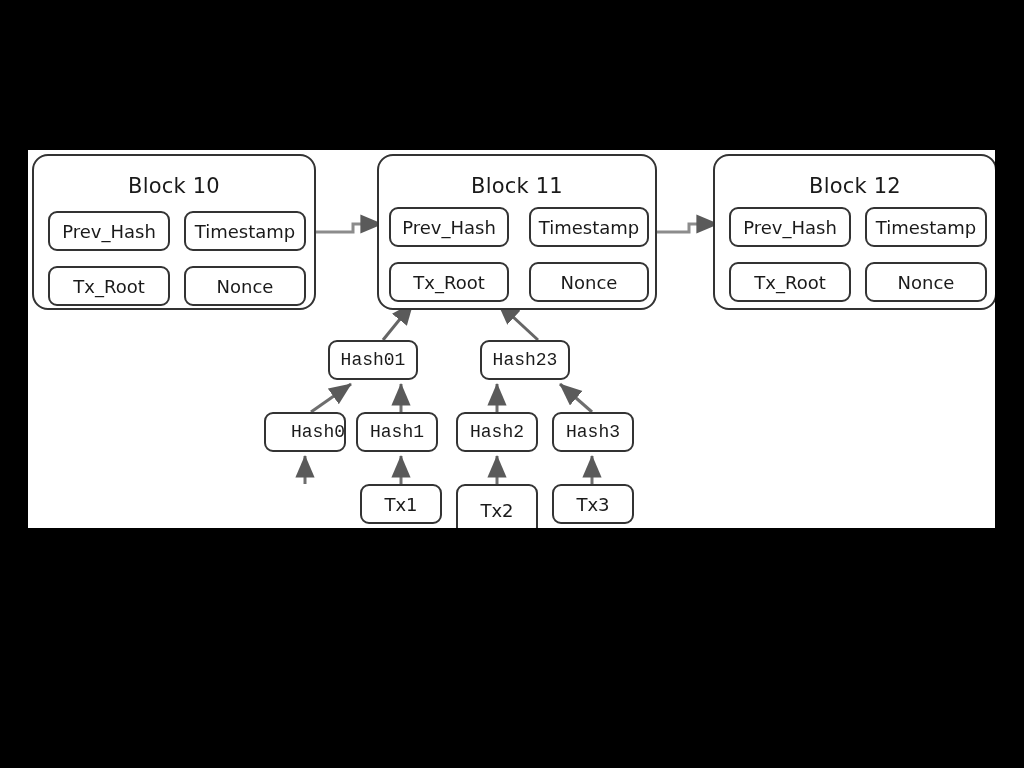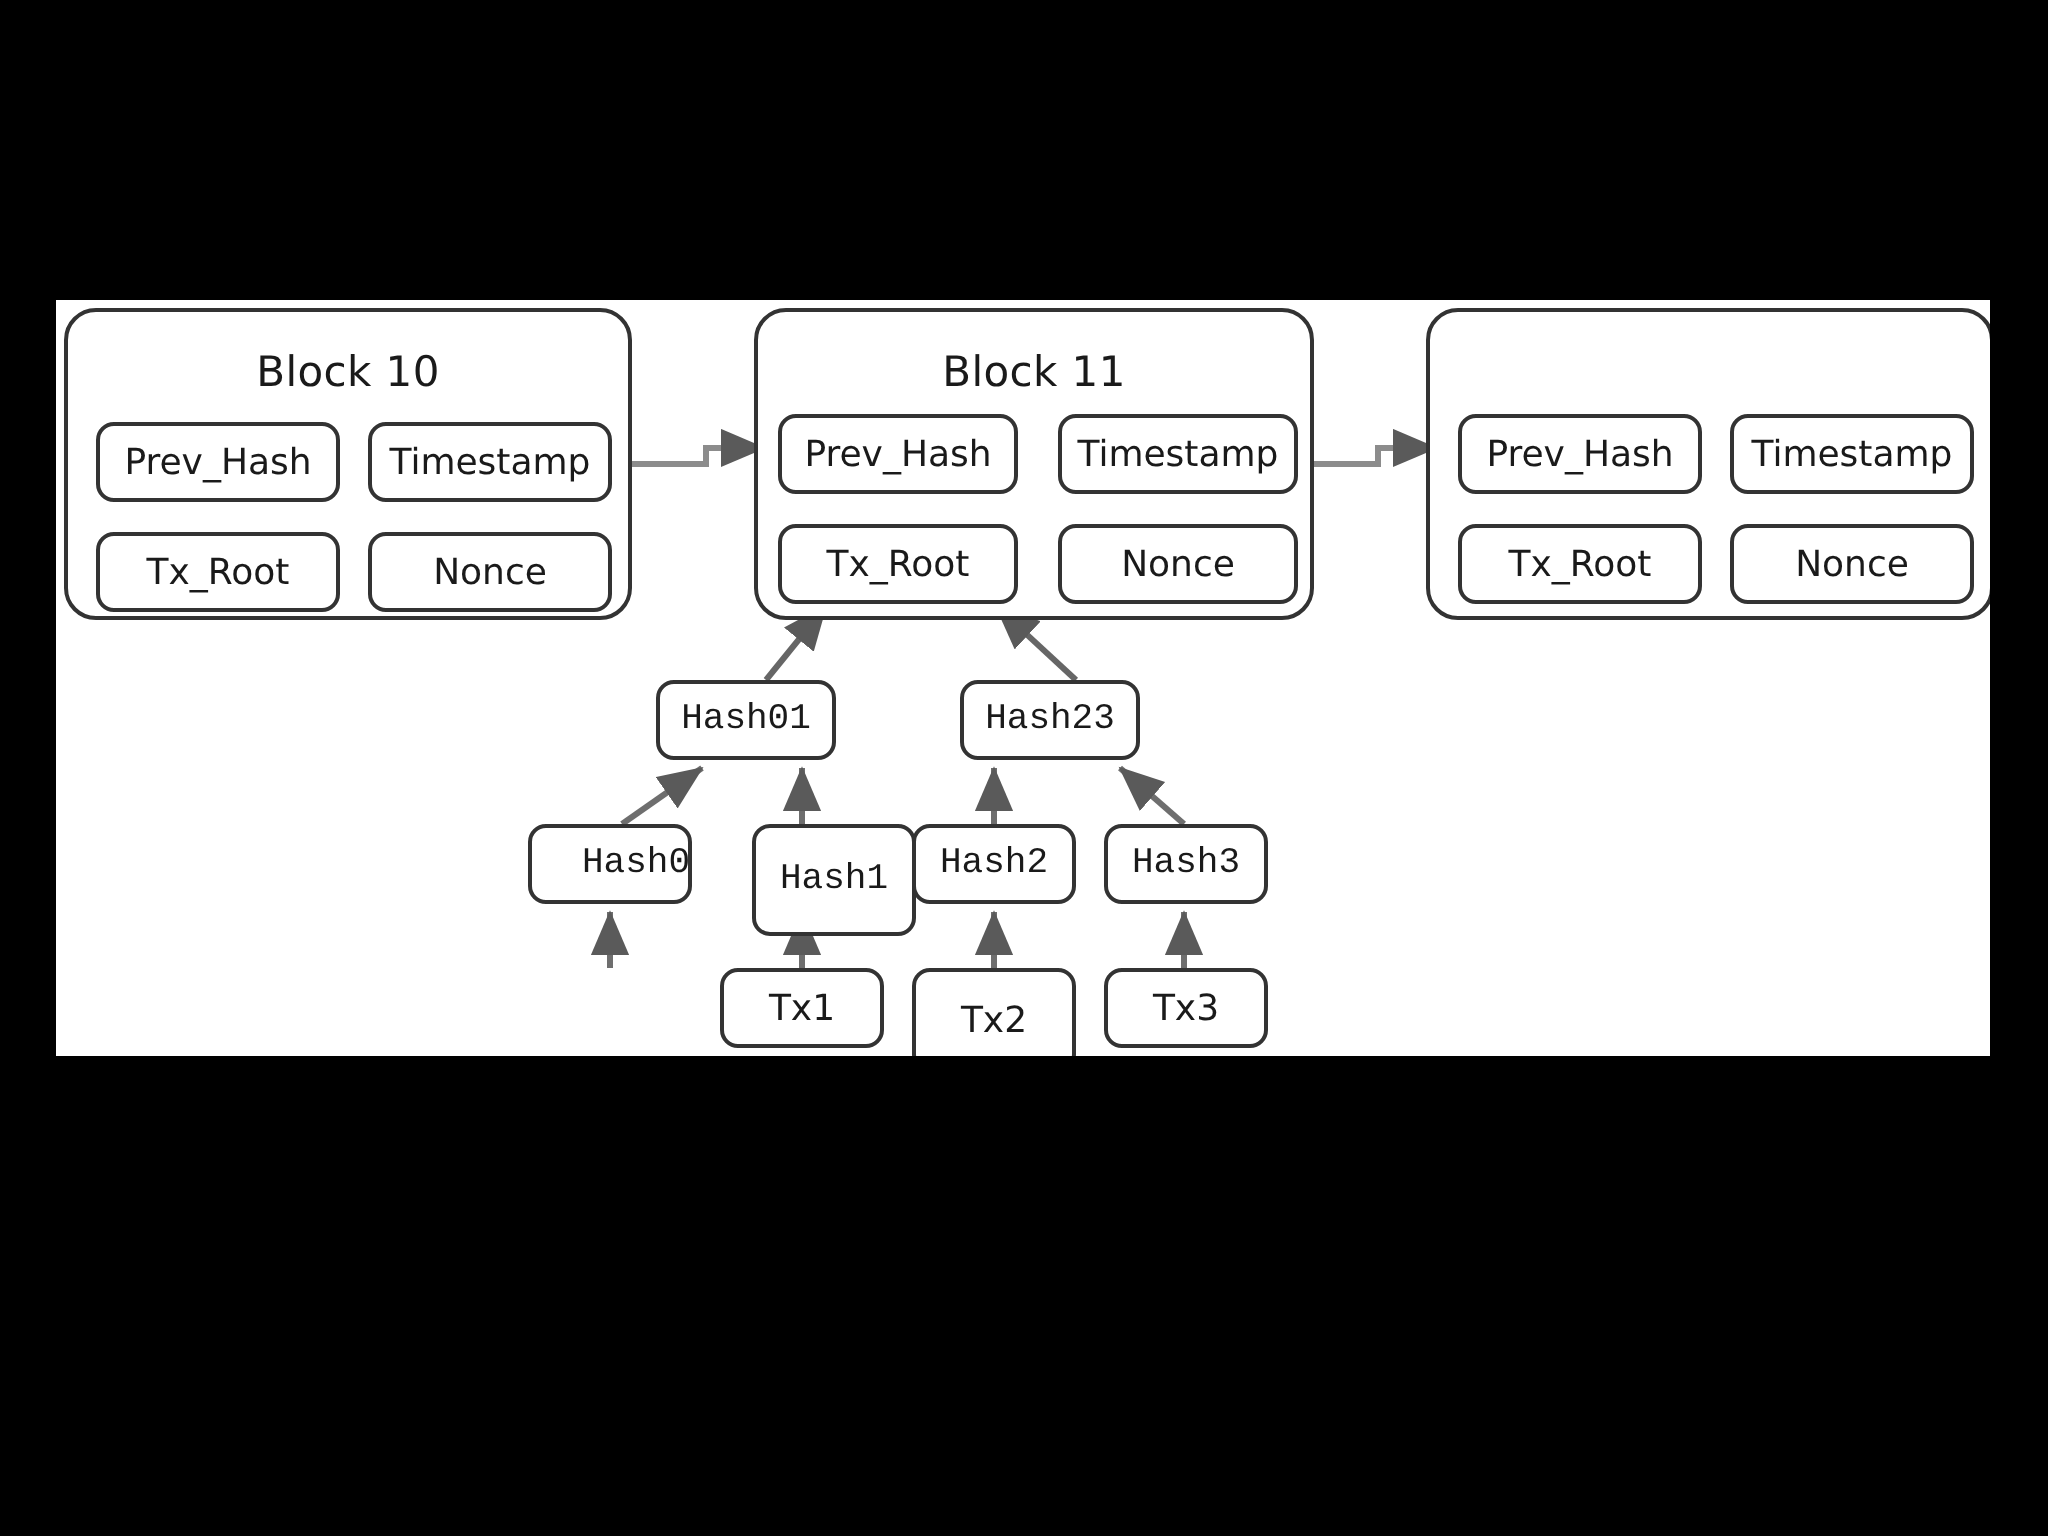--- a/index.html
+++ b/index.html
@@ -166,31 +166,32 @@
 
     <div class="node block-container" style="left:349px; top:4px; width:280px; height:156px;">
       <div class="block-title">Block 11</div>
       <div class="node field" style="left:10px; top:51px; width:120px; height:40px;">Prev_Hash</div>
       <div class="node field" style="left:150px; top:51px; width:120px; height:40px;">Timestamp</div>
       <div class="node field" style="left:10px; top:106px; width:120px; height:40px;">Tx_Root</div>
       <div class="node field" style="left:150px; top:106px; width:120px; height:40px;">Nonce</div>
     </div>
 
     <div class="node block-container" style="left:685px; top:4px; width:284px; height:156px;">
+      <div class="block-title">Block 12</div>
       <div class="node field" style="left:14px; top:51px; width:122px; height:40px;">Prev_Hash</div>
       <div class="node field" style="left:150px; top:51px; width:122px; height:40px;">Timestamp</div>
       <div class="node field" style="left:14px; top:106px; width:122px; height:40px;">Tx_Root</div>
       <div class="node field" style="left:150px; top:106px; width:122px; height:40px;">Nonce</div>
     </div>
 
     <div class="node merkle" style="left:300px; top:190px; width:90px; height:40px;">Hash01</div>
     <div class="node merkle" style="left:452px; top:190px; width:90px; height:40px;">Hash23</div>
 
     <div class="node merkle" style="left:236px; top:262px; width:82px; height:40px;padding-left:26px;">Hash0</div>
-    <div class="node merkle" style="left:348px; top:262px; width:82px; height:56px;">Hash1</div>
+    <div class="node merkle" style="left:328px; top:262px; width:82px; height:40px;">Hash1</div>
     <div class="node merkle" style="left:428px; top:262px; width:82px; height:40px;">Hash2</div>
     <div class="node merkle" style="left:524px; top:262px; width:82px; height:40px;">Hash3</div>
 
     <div class="node leaf" style="left:332px; top:334px; width:82px; height:40px;">Tx1</div>
     <div class="node leaf" style="left:428px; top:334px; width:82px; height:52px;">Tx2</div>
     <div class="node leaf" style="left:524px; top:334px; width:82px; height:40px;">Tx3</div>
 
   </div>
 </div>
 

